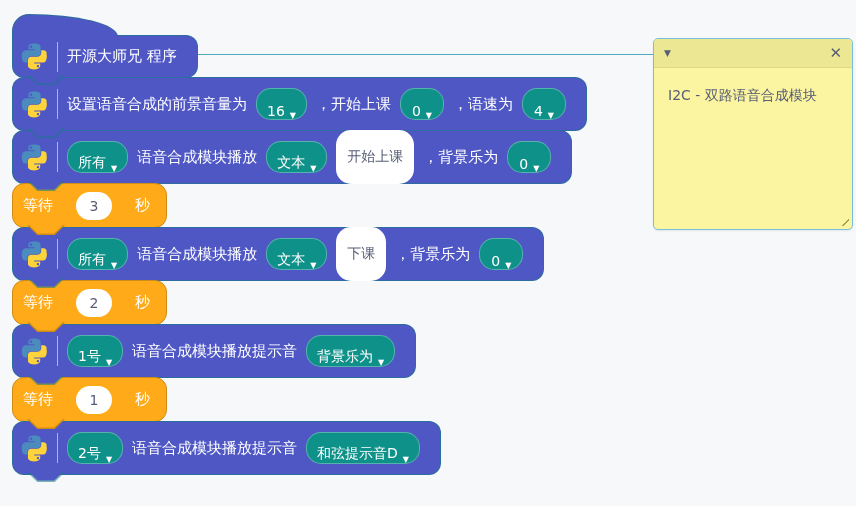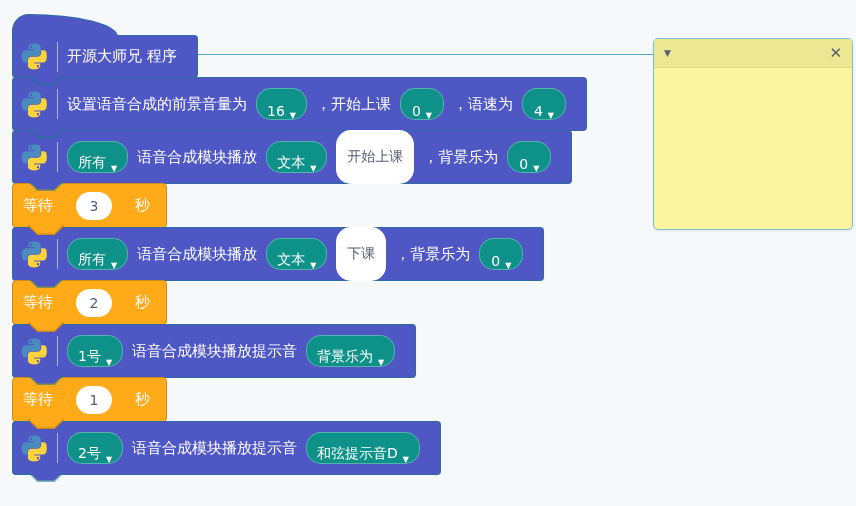--- a/index.html
+++ b/index.html
@@ -8,21 +8,21 @@
     background:#f7f8f9;
     font-family:"DejaVu Sans","Liberation Sans",sans-serif;
   }
   .canvas{position:relative;width:856px;height:506px;}
 
   
   .connector{position:absolute;left:186px;top:54px;width:467px;height:0;border-top:1px solid #4FA9BC;}
 
   
   .script{position:absolute;left:12px;top:13px;display:flex;flex-direction:column;align-items:flex-start;padding-top:22px;}
-  .blk{position:relative;display:flex;align-items:center;box-sizing:border-box;color:#fff;font-size:15px;white-space:nowrap;border-radius:4px;}
+  .blk{position:relative;display:flex;align-items:center;box-sizing:border-box;color:#fff;font-size:15px;white-space:nowrap;border-radius:12px;}
   .blk + .blk{margin-top:-1px;}
   .purple{background:#4F57C5;border:1px solid rgba(16,125,125,0.55);height:54px;padding:0 20px 0 8px;gap:9px;}
   .hatbody{height:43px;border-top-left-radius:0;}
   .orange{background:#FFAB19;border:1px solid #CF8B17;height:45px;padding:0 16px 0 10px;gap:23px;}
 
   
   .dome{position:absolute;top:-22px;left:-1px;width:104px;height:25px;
     background:#4F57C5;border:1px solid rgba(16,125,125,0.55);border-bottom:none;
     border-top-left-radius:18px;border-top-right-radius:95px 24px;}
 
@@ -239,15 +239,19 @@
         </span>
     </div>
 
   </div>
 
   <div class="comment">
     <div class="comment-header">
       <span class="collapse">▼</span>
       <span class="closex">✕</span>
     </div>
+    <div class="comment-body">
+      <span>I2C - 双路语音合成模块</span>
+      <span class="rhandle"></span>
+    </div>
   </div>
 
 </div>
 
 </body></html>

